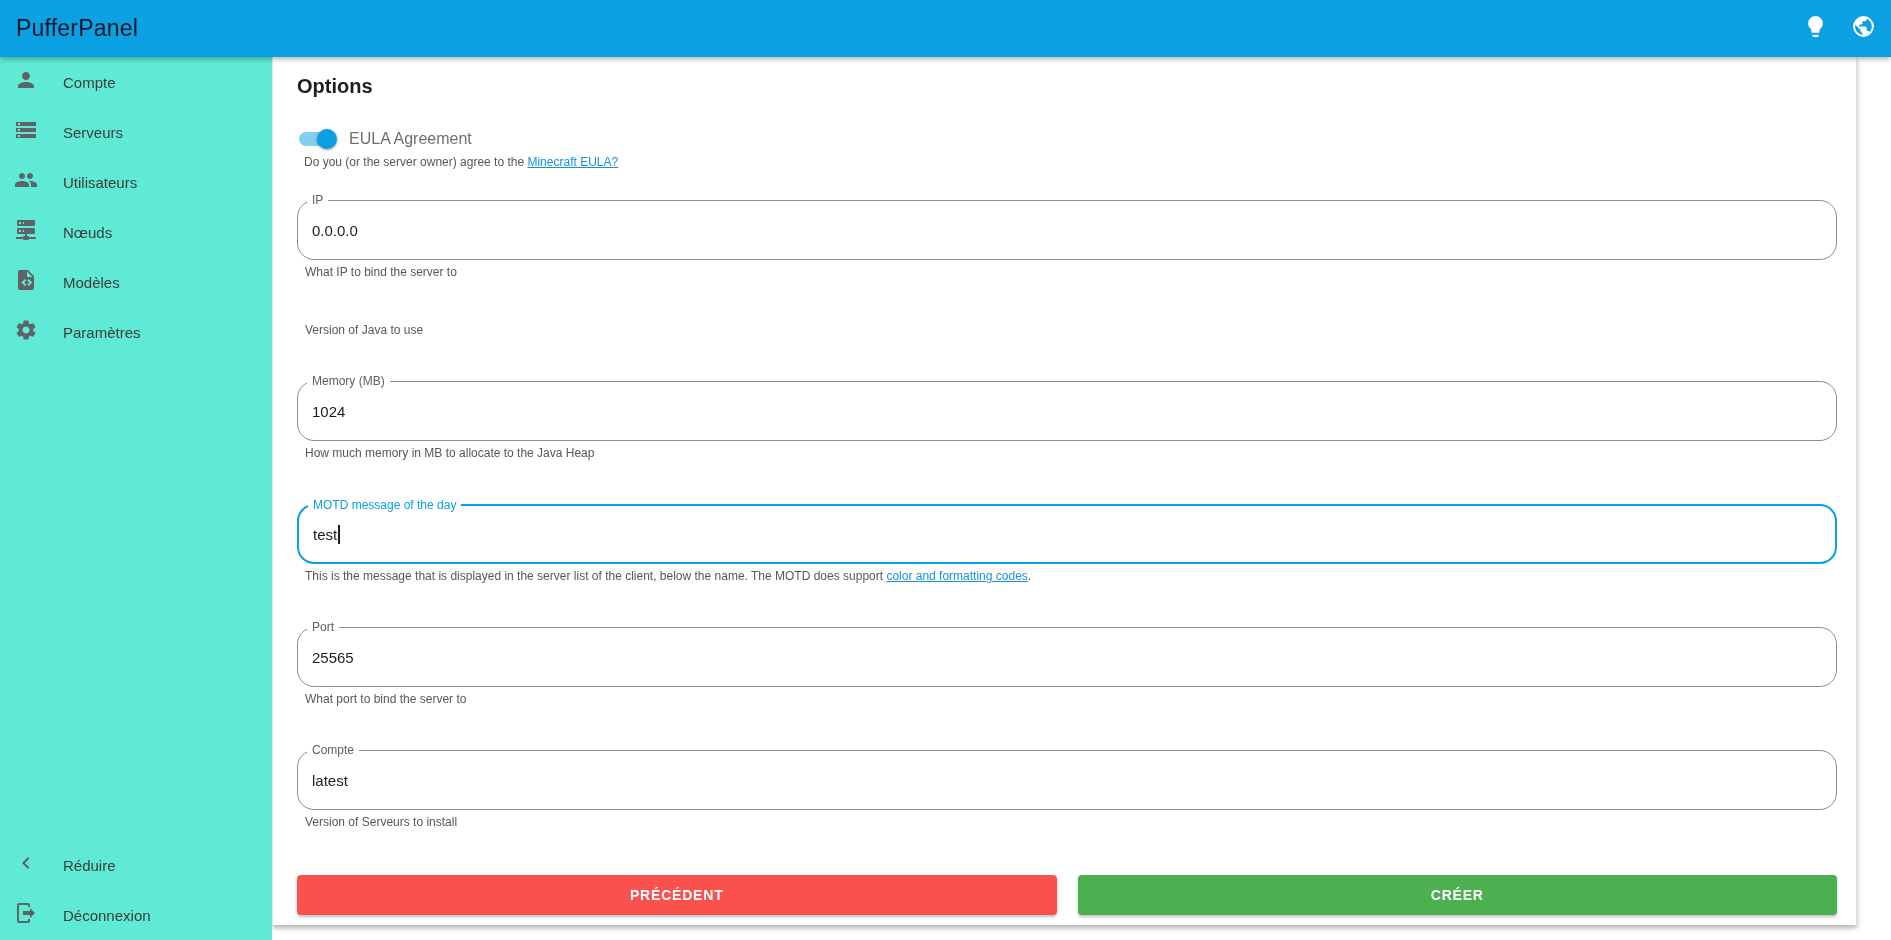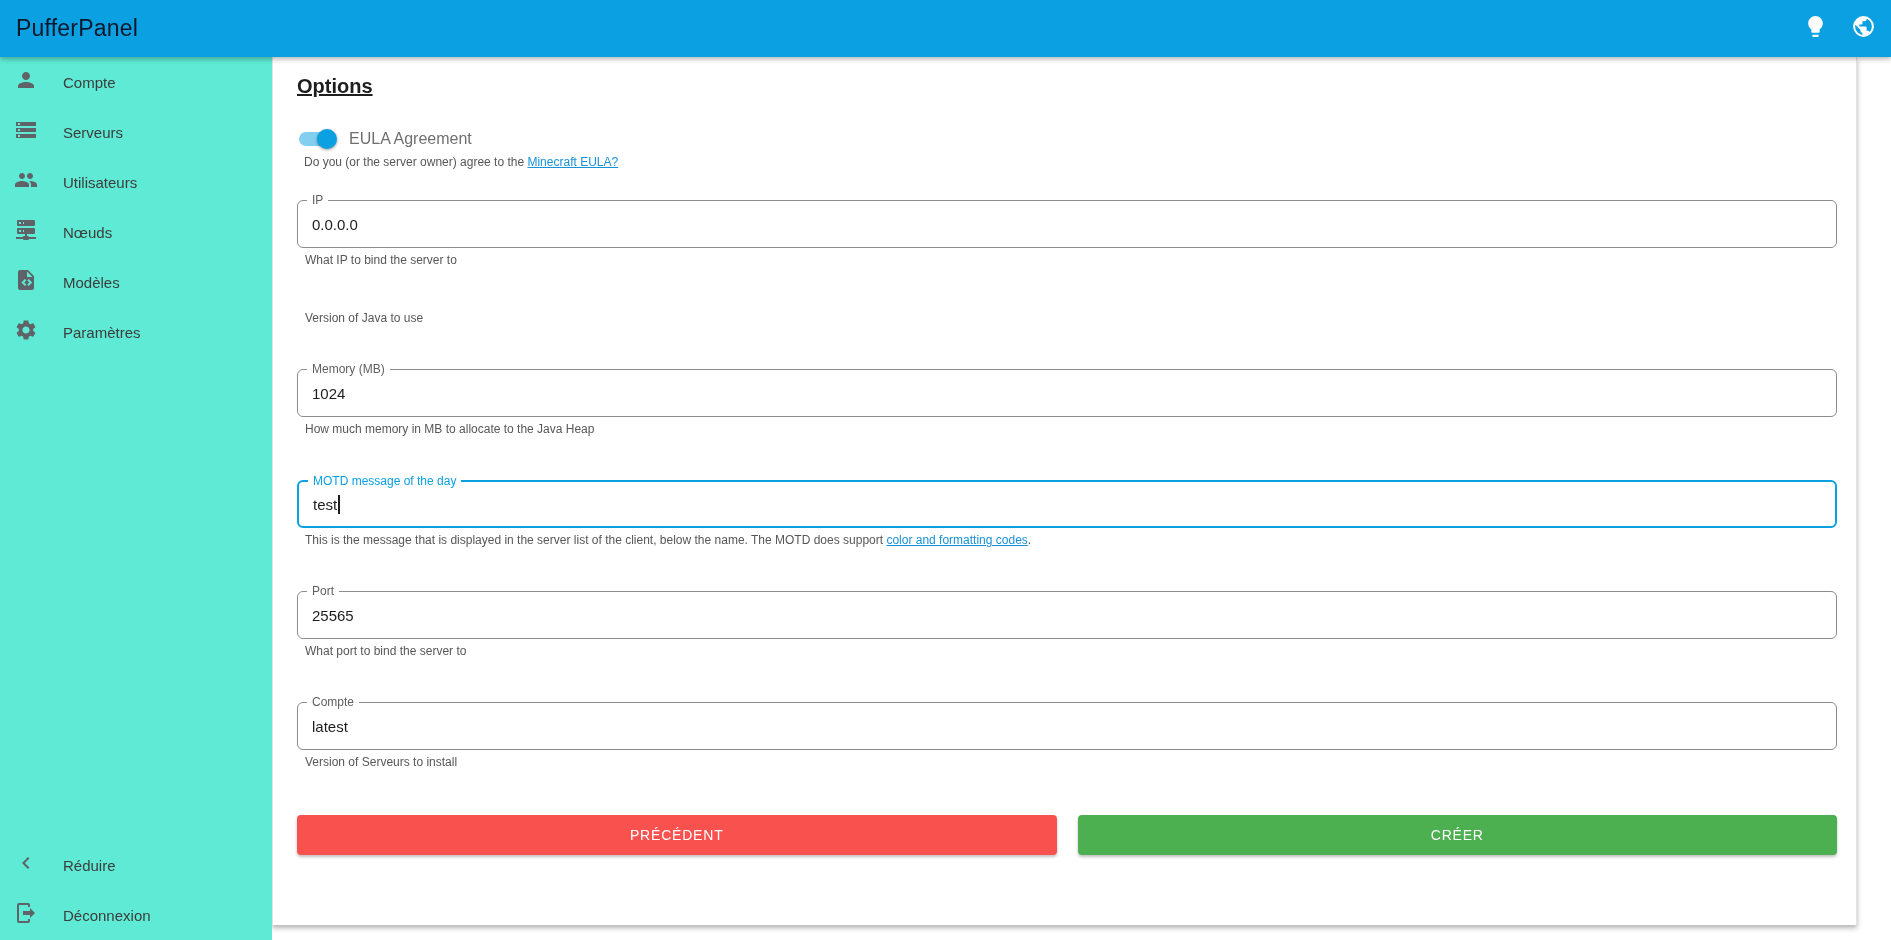--- a/index.html
+++ b/index.html
@@ -29,54 +29,54 @@
   .sidebar{position:absolute;left:0;top:57px;width:272px;height:883px;background:#5eead4;z-index:10;}
   .nav-item{height:50px;display:flex;align-items:center;padding-left:14px;cursor:pointer;}
   .nav-item svg{width:24px;height:24px;fill:var(--icon-gray);flex:0 0 24px;}
   .nav-item .nlabel{margin-left:25px;font-size:15px;color:#3d3d3d;}
   .sidebar-footer{position:absolute;bottom:0;left:0;width:272px;}
 
   
   .card{position:absolute;left:272px;top:57px;width:1585px;height:868px;background:#fff;
     border-left:1px solid #e2e2e2;border-right:1px solid #e2e2e2;
     box-shadow:0 3px 5px rgba(0,0,0,0.30);padding:16px 21px 0 24px;z-index:5;}
-  .card h1{margin:0;font-size:20px;line-height:26px;font-weight:700;color:#1e1e1e;text-decoration:underline;}
+  .card h1{margin:0;font-size:20px;line-height:26px;font-weight:700;color:#1e1e1e;}
 
   
   .eula-row{margin-top:30px;display:flex;align-items:center;height:20px;}
   .switch{position:relative;width:40px;height:20px;cursor:pointer;flex:0 0 40px;}
   .switch .track{position:absolute;left:2px;top:3px;width:34px;height:14px;border-radius:7px;
     background:rgba(10,160,224,0.5);}
   .switch .thumb{position:absolute;right:0;top:0;width:20px;height:20px;border-radius:50%;
     background:var(--primary);box-shadow:0 1px 3px rgba(0,0,0,0.4);}
   .eula-label{margin-left:12px;font-size:16px;color:#6f6f6f;}
   .eula-helper{margin-top:6px;font-size:12px;line-height:14px;color:var(--text-mid);padding-left:7px;}
   a.link{color:var(--link);text-decoration:underline;cursor:pointer;}
 
   
   .fields{margin-top:31px;}
   .field{margin-bottom:44px;}
-  .fbox{position:relative;width:1540px;height:48px;border:1px solid var(--border-gray);
-    border-radius:6px;background:#fff;}
+  .fbox{position:relative;width:1540px;height:60px;border:1px solid var(--border-gray);
+    border-radius:17px;background:#fff;}
   .field.focused .fbox{border:2px solid var(--primary);}
   .flabel{position:absolute;top:-7px;left:9px;background:#fff;padding:0 5px;font-size:12px;
     line-height:13px;color:#5f5f5f;white-space:nowrap;}
   .field.focused .flabel{color:var(--primary);}
   .fvalue{width:100%;height:100%;border:none;outline:none;background:transparent;
     padding:0 0 0 14px;font-family:inherit;font-size:15px;color:var(--text-dark);}
   .divval{display:flex;align-items:center;}
   .caret{display:inline-block;width:1.5px;height:19px;background:#1d1d1d;margin-left:1px;
     animation:blink 1s steps(1) infinite;}
   @keyframes blink{50%{opacity:0;}}
   .fhelper{margin:5px 0 0 8px;font-size:12px;line-height:14px;color:var(--text-mid);}
 
   
   .btn-row{display:flex;gap:21px;margin-top:46px;width:1540px;}
   .btn{flex:1;height:40px;border:none;border-radius:4px;color:#fff;font-family:inherit;
-    font-size:14px;font-weight:400;letter-spacing:0.8px;cursor:pointer;
+    font-size:14px;font-weight:700;letter-spacing:0.8px;cursor:pointer;
     box-shadow:0 2px 3px rgba(0,0,0,0.25);}
   .btn.prev{background:var(--danger);}
   .btn.create{background:var(--success);}
 </style>
 </head>
 <body>
 
 <header class="appbar">
   <div class="title">PufferPanel</div>
   <div class="spacer"></div>

